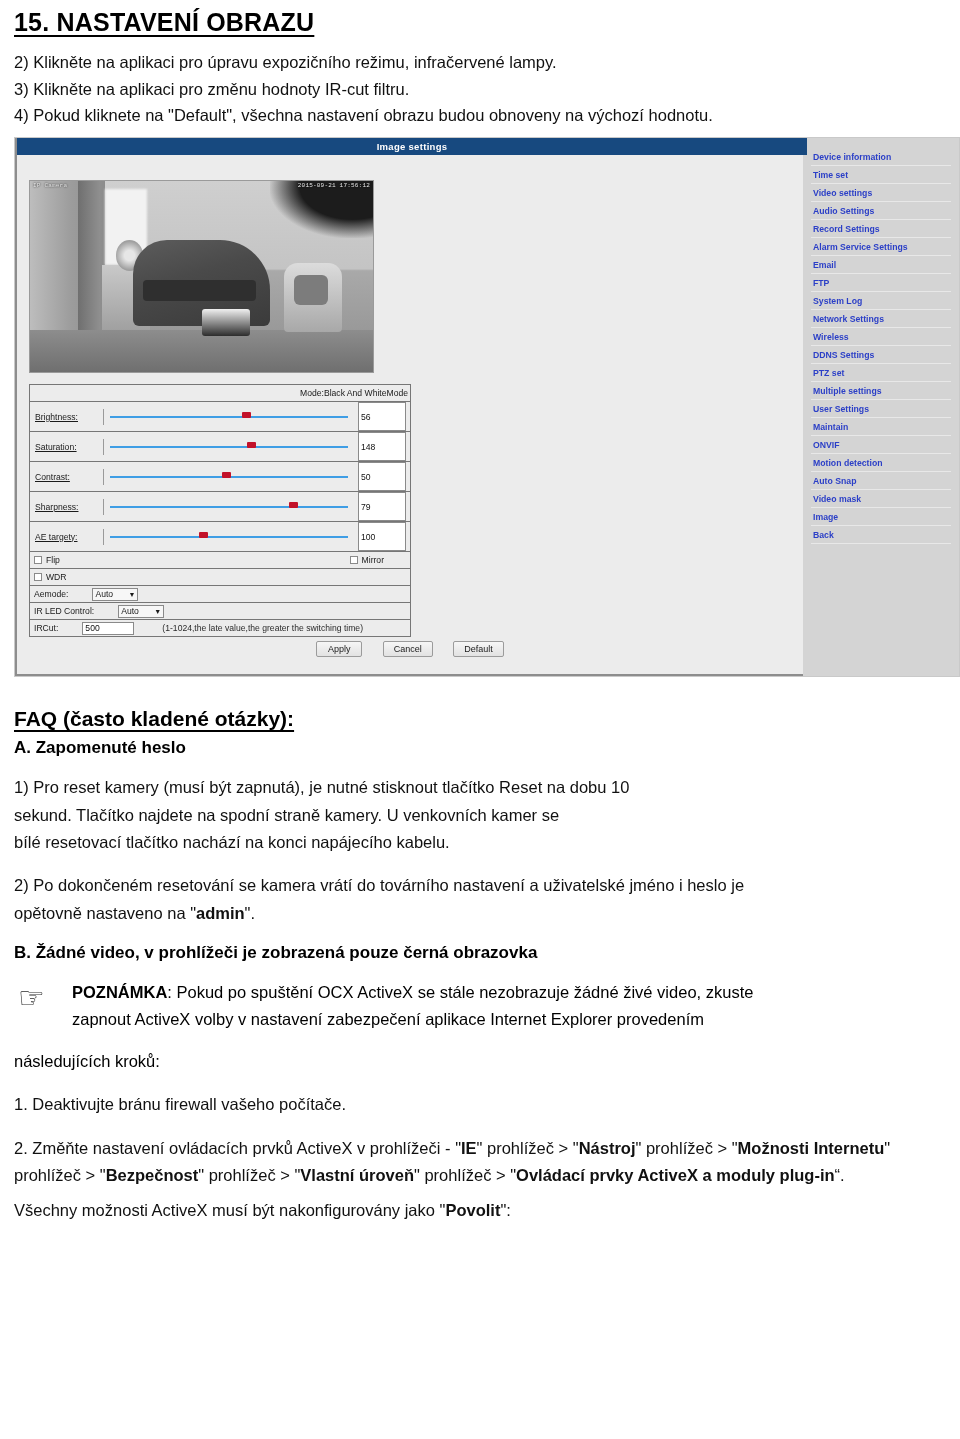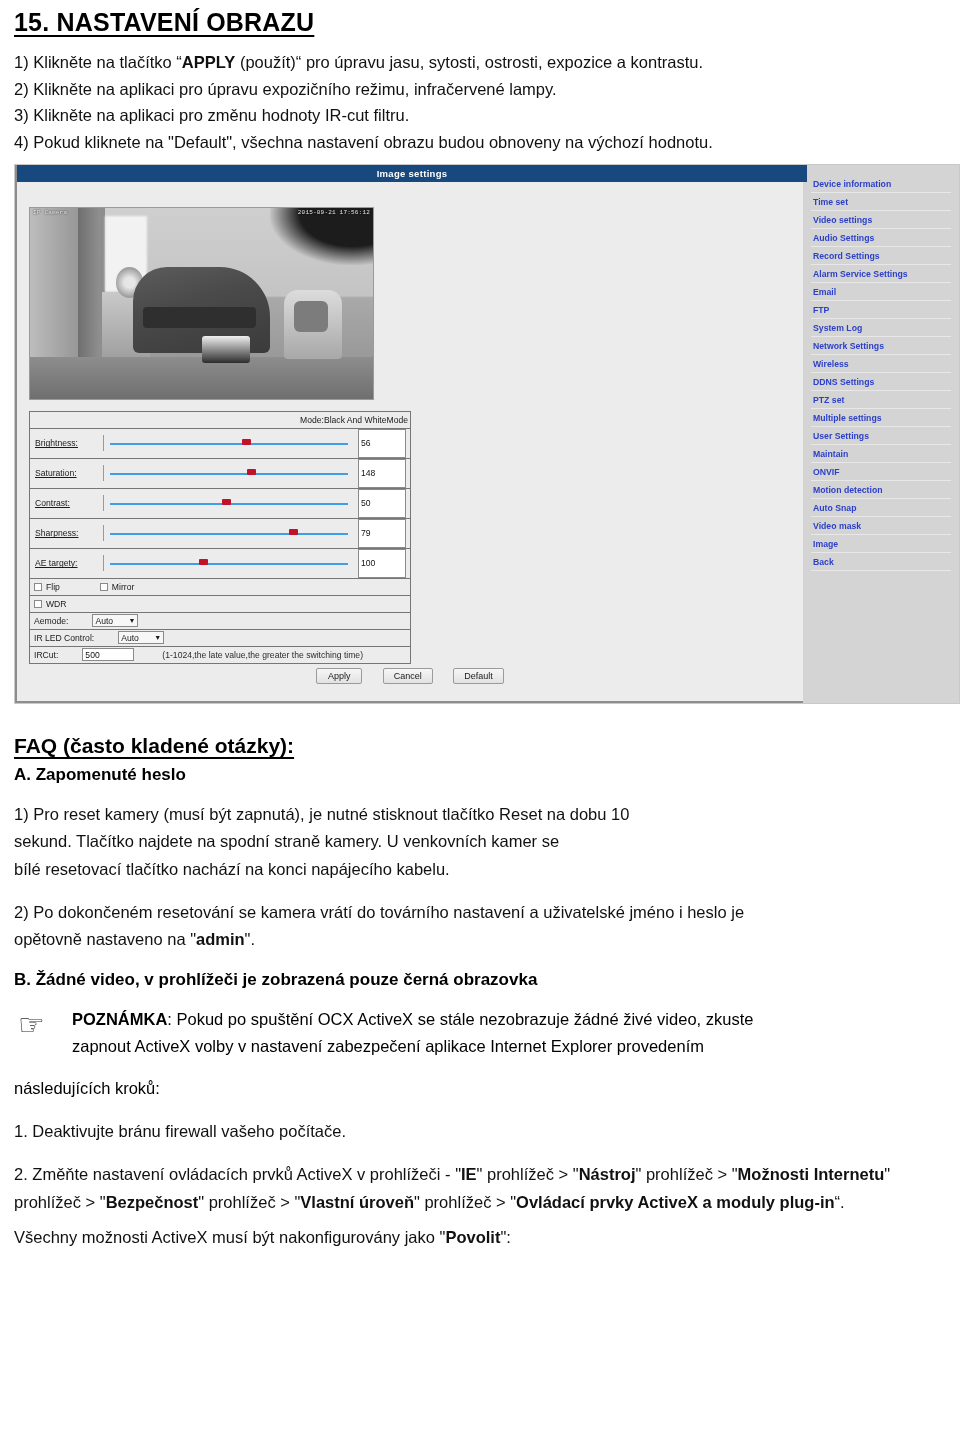--- a/index.html
+++ b/index.html
@@ -200,21 +200,21 @@
   }
   .sval input {
     width: 48px; height: 29px;
     font-size: 8.6px;
     font-family: "Liberation Sans", sans-serif;
     border: 1px solid #8a8a8a;
     background: #fff;
     padding: 12px 2px;
     color:#111;
   }
-  .cbrow { gap: 16px; padding-left: 4px; }
+  .cbrow { gap: 22px; padding-left: 4px; justify-content: space-between; }
   .cb {
     display:inline-flex; align-items:center; gap:4px;
     margin-right: 24px;
   }
   .cb .box {
     width: 8px; height: 8px;
     border: 1px solid #8a8a8a;
     background: #fff;
     display:inline-block;
   }
@@ -331,21 +331,20 @@
   .para.lastline { margin-bottom: 0; }
 </style>
 </head>
 <body>
 
 <div class="page">
 
   <div class="doc-title">15. NASTAVENÍ OBRAZU</div>
 
   <div class="steps">
-    <div class="step"><span>1) Klikněte na tlačítko “</span><b>APPLY</b><span> (použít)“ pro úpravu jasu, sytosti, ostrosti, expozice a kontrastu.</span></div>
     <div class="step">2) Klikněte na aplikaci pro úpravu expozičního režimu, infračervené lampy.</div>
     <div class="step">3) Klikněte na aplikaci pro změnu hodnoty IR-cut filtru.</div>
     <div class="step">4) Pokud kliknete na "Default", všechna nastavení obrazu budou obnoveny na výchozí hodnotu.</div>
   </div>
 
   <div class="shot">
 
     <div class="shot-inner">
 
       <div class="shot-titlebar">Image settings</div>

